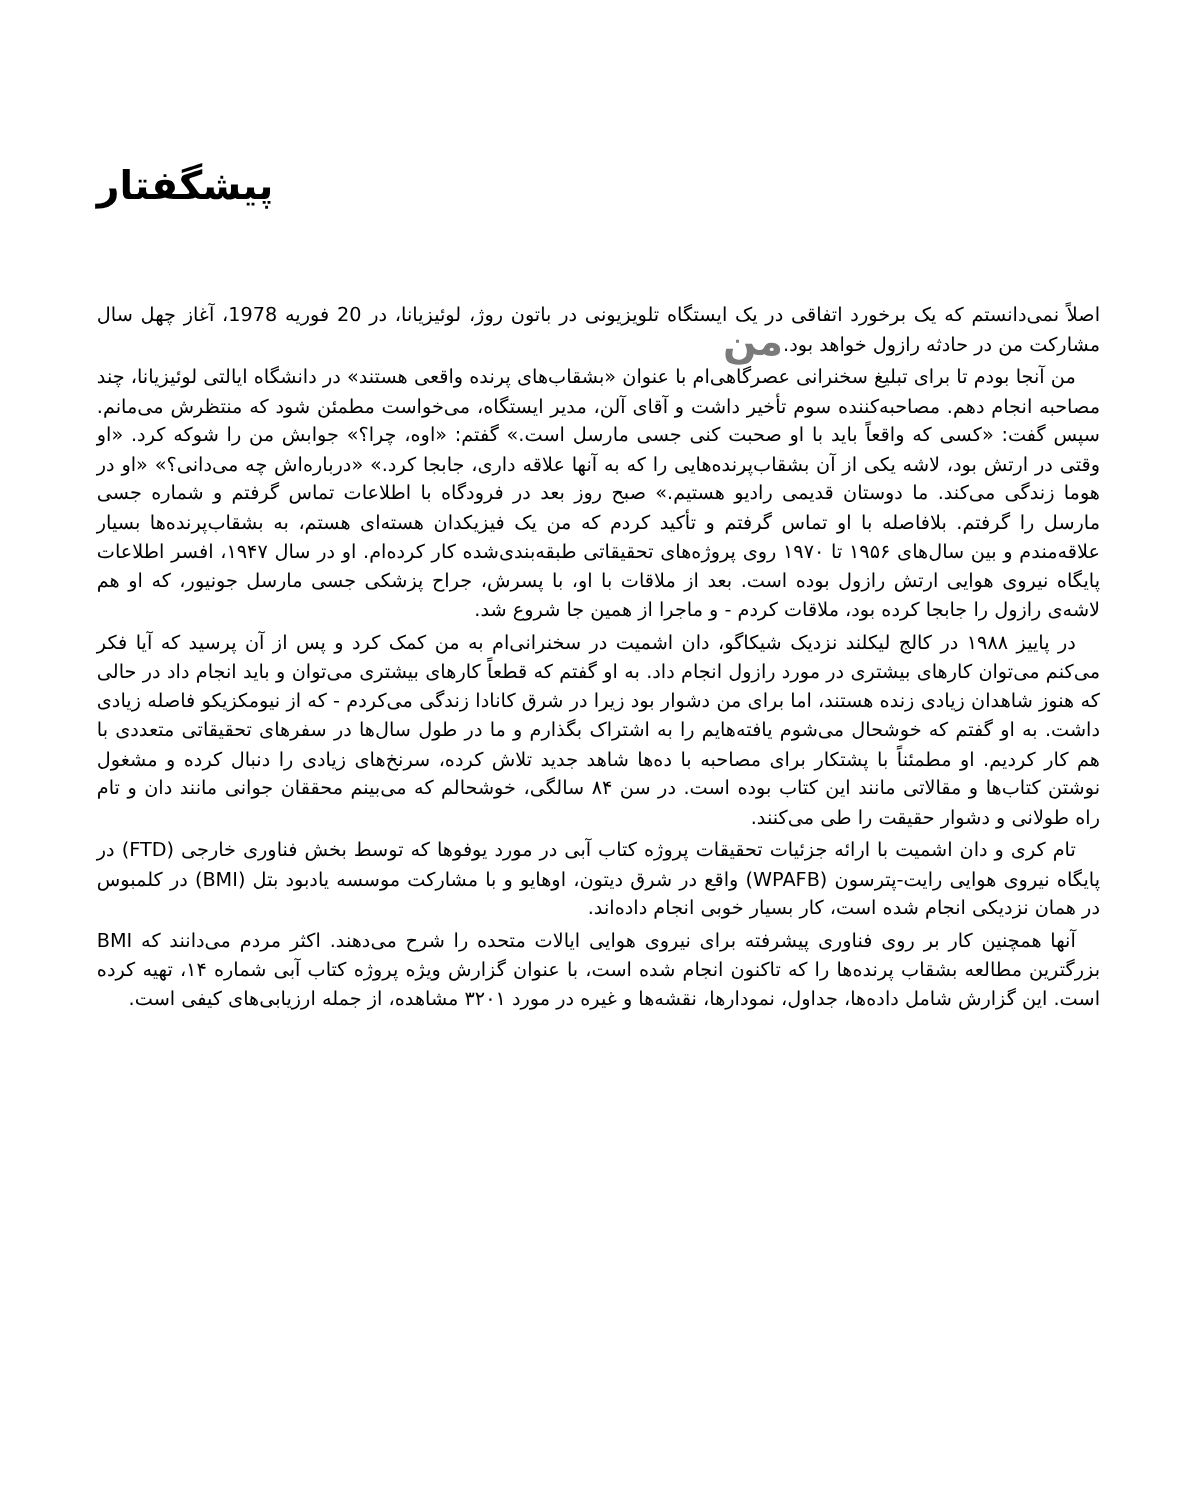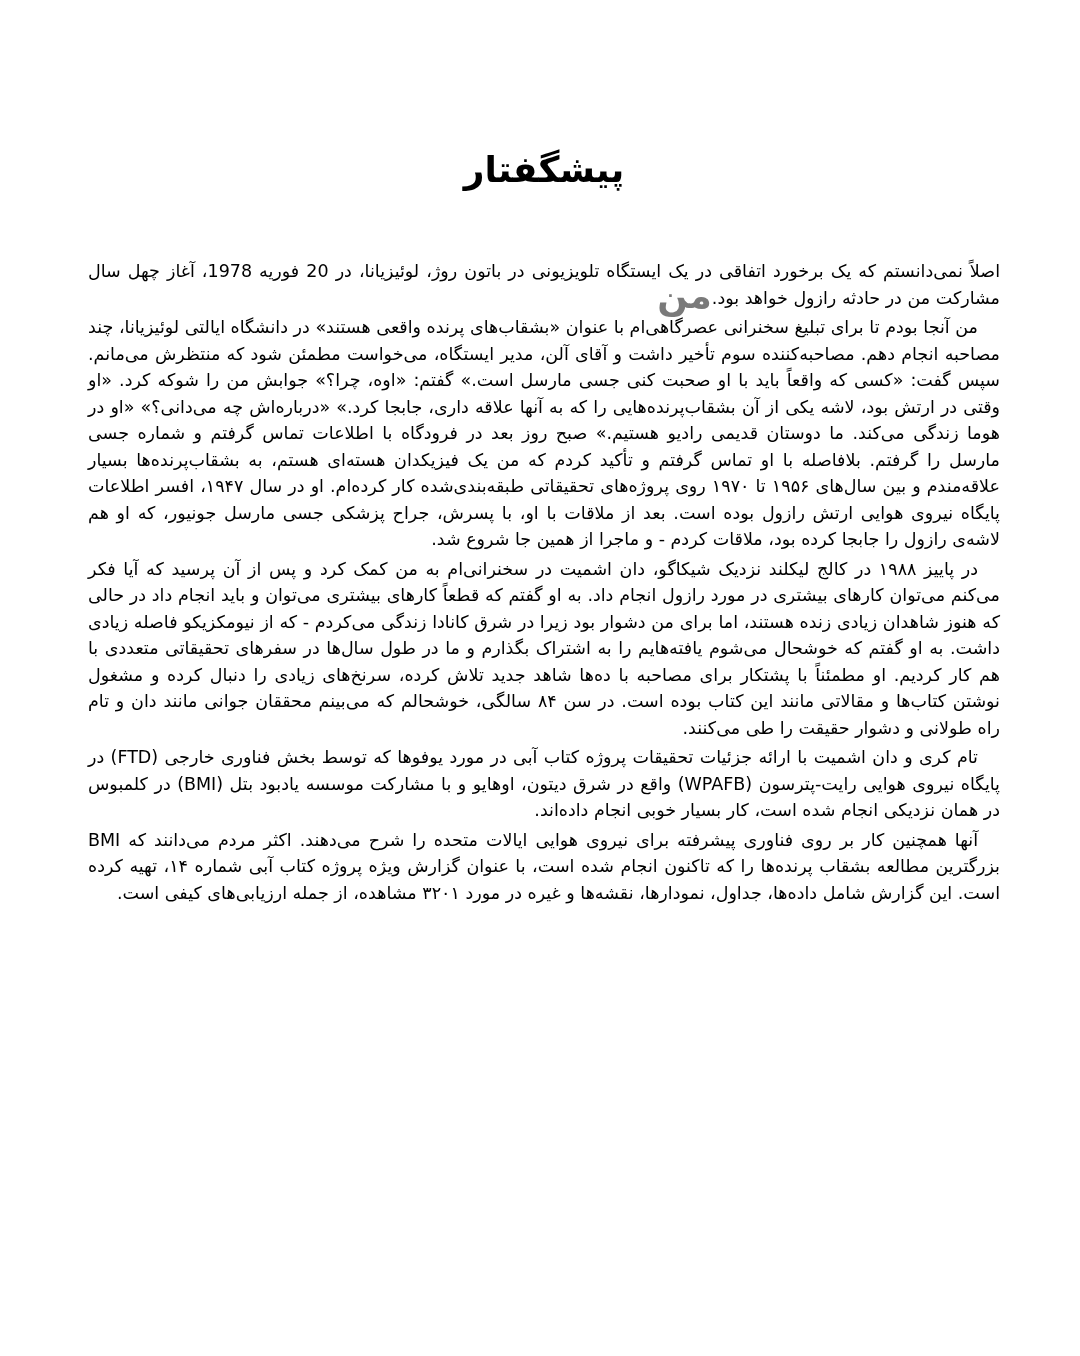--- a/index.html
+++ b/index.html
@@ -4,26 +4,26 @@
 <style>
   html, body { margin: 0; padding: 0; background: #ffffff; }
   body { width: 1080px; height: 1356px; position: relative; overflow: hidden; }
   .page {
     position: absolute; left: 88px; top: 0; width: 912px;
     font-family: "DejaVu Sans", "Liberation Sans", sans-serif;
     color: #000;
   }
   .title {
     position: absolute; top: 140px; left: 0; width: 912px;
-    text-align: center; direction: rtl;
+    text-align: left; direction: rtl;
     font-family: "DejaVu Sans", sans-serif;
     font-weight: bold; font-size: 36px; line-height: 60px; color: #000;
   }
   .body {
-    position: absolute; top: 258px; left: 0; width: 912px;
+    position: absolute; top: 274px; left: 0; width: 912px;
     direction: rtl; text-align: justify;
     font-family: "DejaVu Sans", sans-serif;
     font-size: 17.5px; line-height: 26.5px;
   }
   .para { margin: 0 0 3px 0; text-indent: 22px; }
   .para.first { text-indent: 0; }
   .dropcap {
     font-weight: bold; color: #7a7a7a; font-size: 36px; line-height: 20px;
     vertical-align: -4px;
   }

